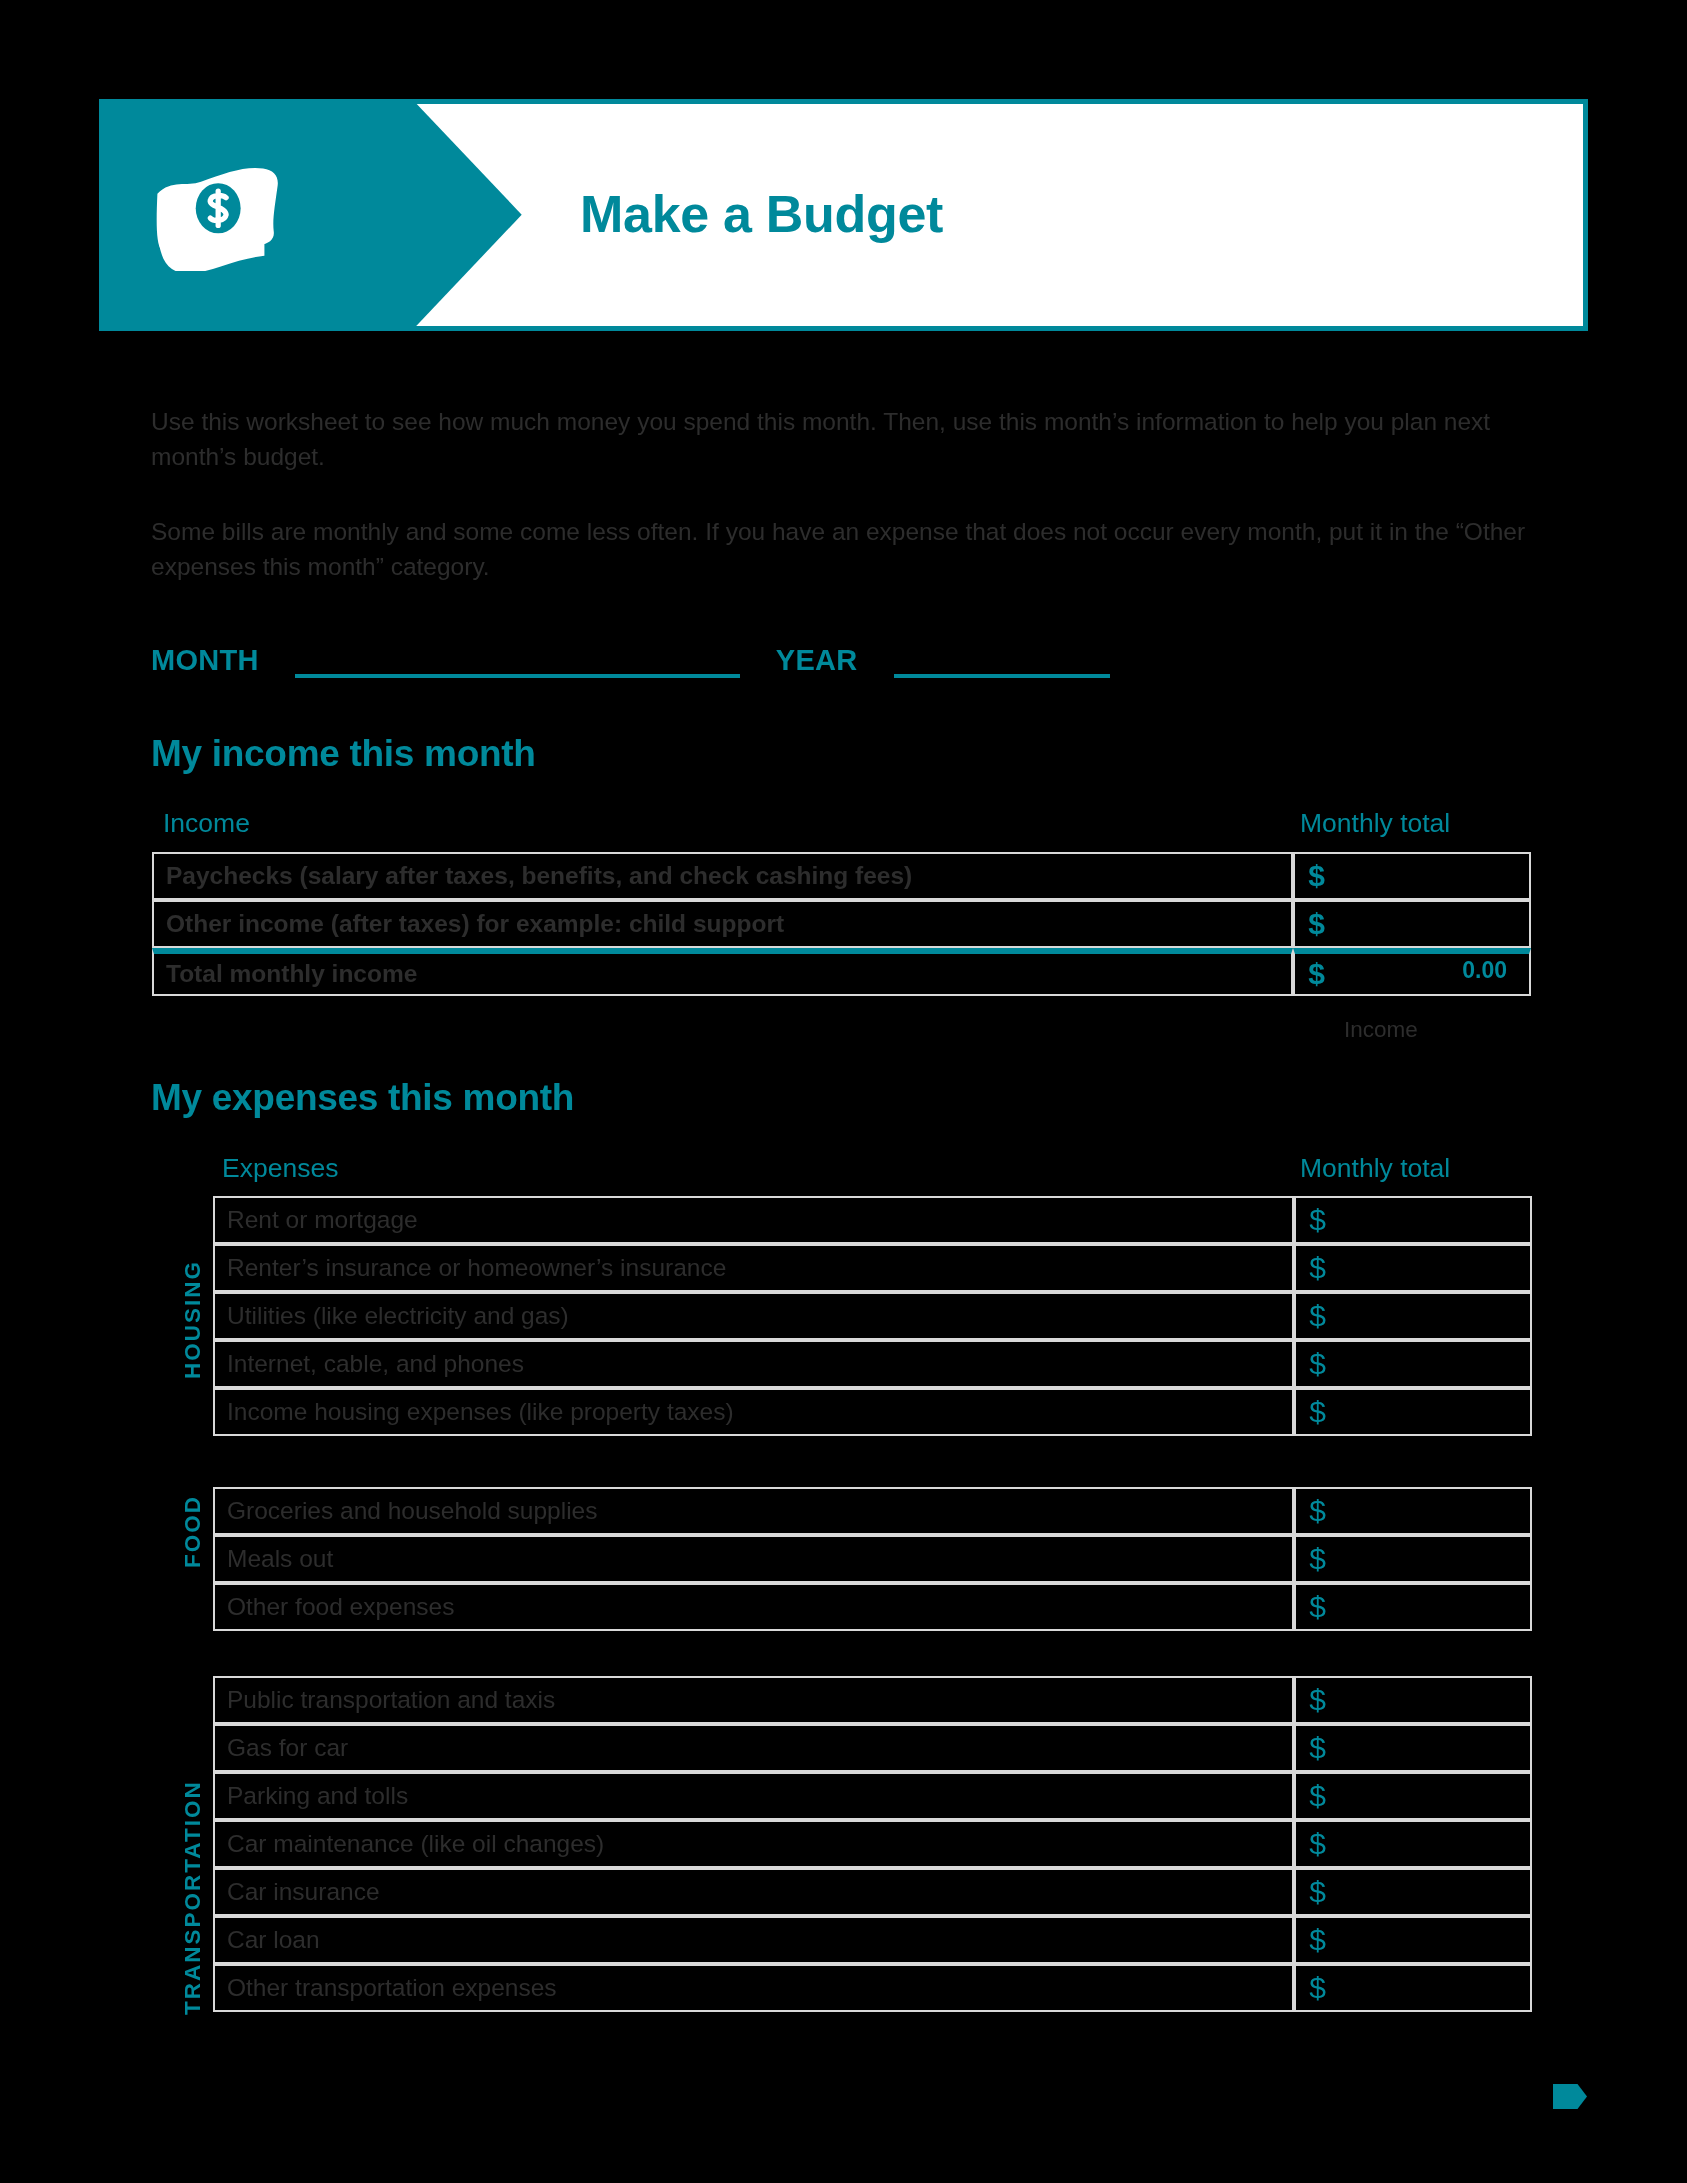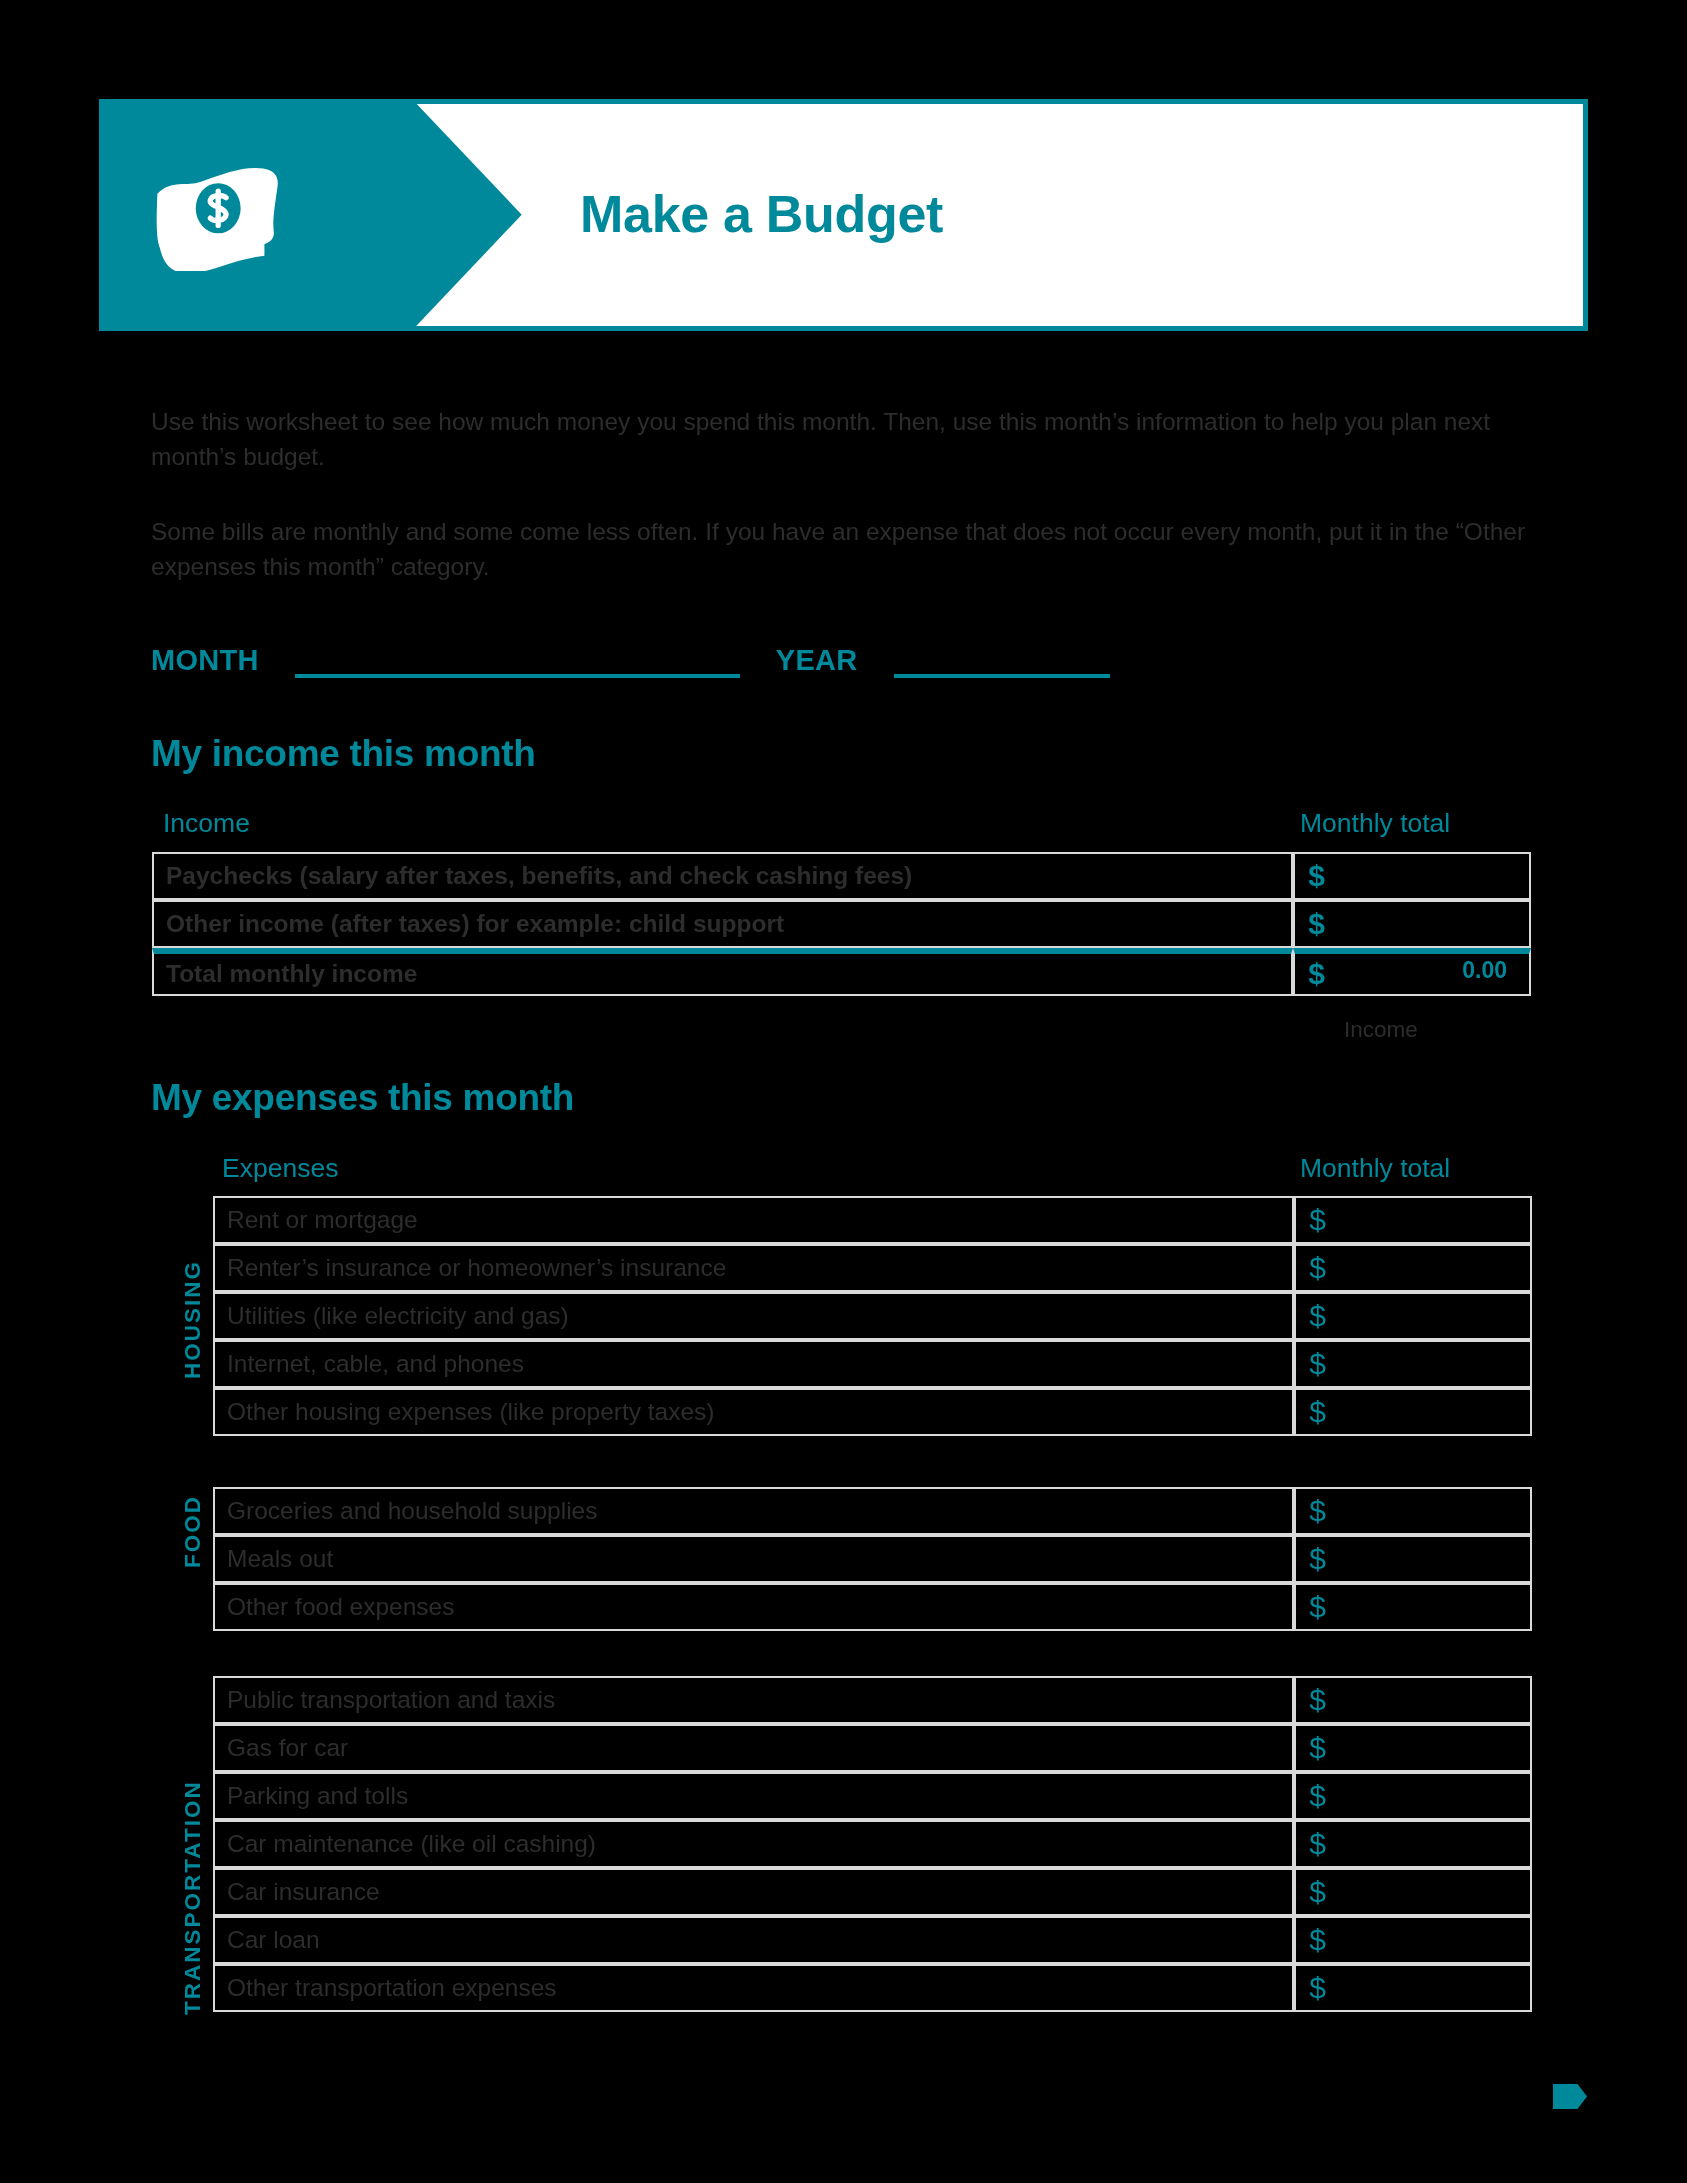--- a/index.html
+++ b/index.html
@@ -251,21 +251,21 @@
       </tr>
       <tr>
         <td>Utilities (like electricity and gas)</td>
         <td class="amount"><span class="dollar">$</span></td>
       </tr>
       <tr>
         <td>Internet, cable, and phones</td>
         <td class="amount"><span class="dollar">$</span></td>
       </tr>
       <tr>
-        <td>Other housing expenses (like property taxes)</td>
+        <td>Income housing expenses (like property taxes)</td>
         <td class="amount"><span class="dollar">$</span></td>
       </tr>
     </tbody>
 </table>
 
 <div class="cat-label" style="left:180px; top:1568px;">FOOD</div>
 <table class="tbl" id="food-table" style="left:213px; top:1487px; width:1319px;">
   <colgroup>
       <col style="width:1081px">
       <col style="width:238px">
@@ -299,21 +299,21 @@
       </tr>
       <tr>
         <td>Gas for car</td>
         <td class="amount"><span class="dollar">$</span></td>
       </tr>
       <tr>
         <td>Parking and tolls</td>
         <td class="amount"><span class="dollar">$</span></td>
       </tr>
       <tr>
-        <td>Car maintenance (like oil cashing)</td>
+        <td>Car maintenance (like oil changes)</td>
         <td class="amount"><span class="dollar">$</span></td>
       </tr>
       <tr>
         <td>Car insurance</td>
         <td class="amount"><span class="dollar">$</span></td>
       </tr>
       <tr>
         <td>Car loan</td>
         <td class="amount"><span class="dollar">$</span></td>
       </tr>

